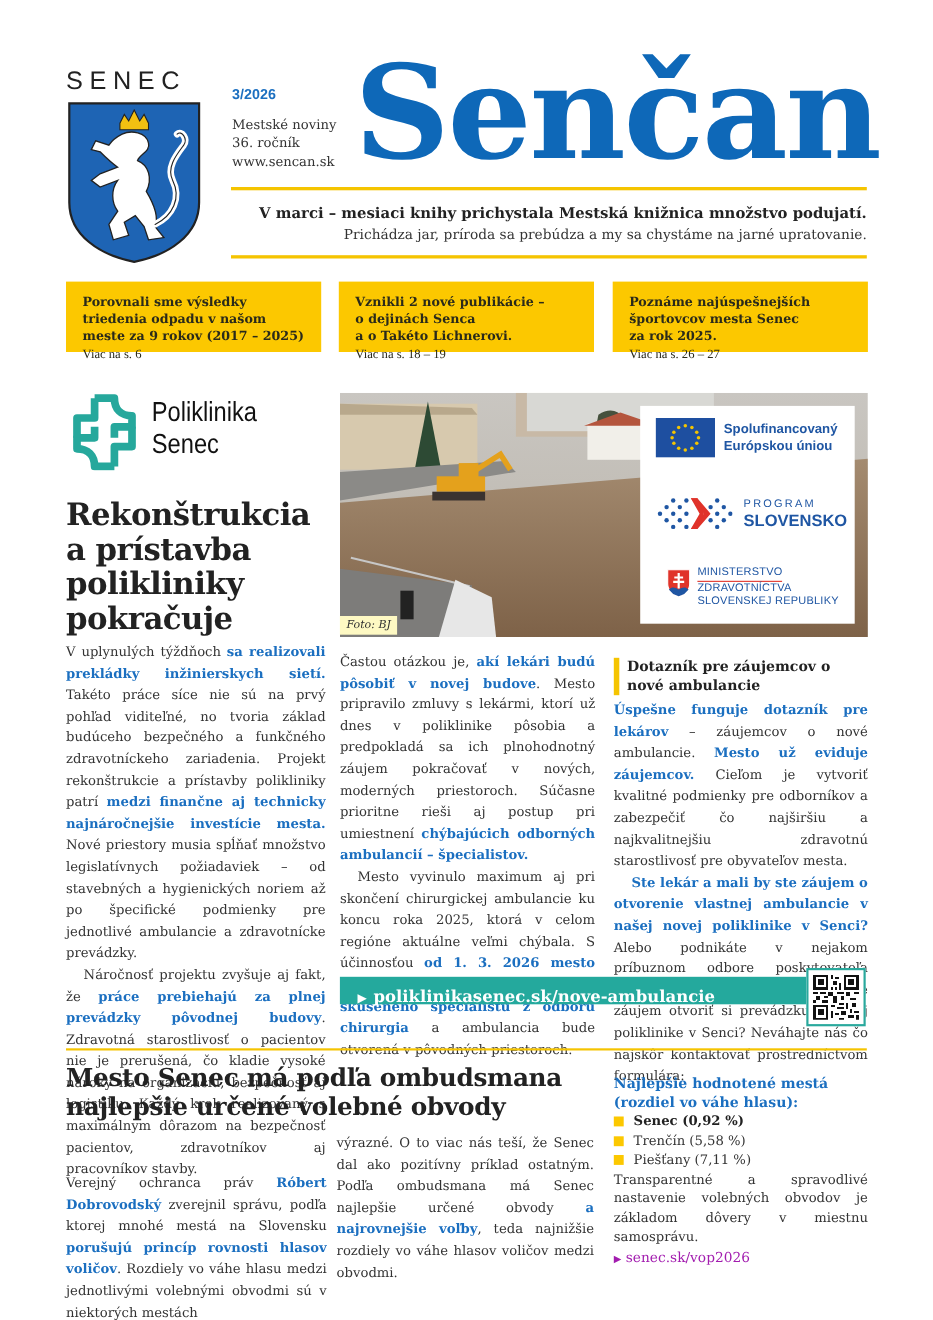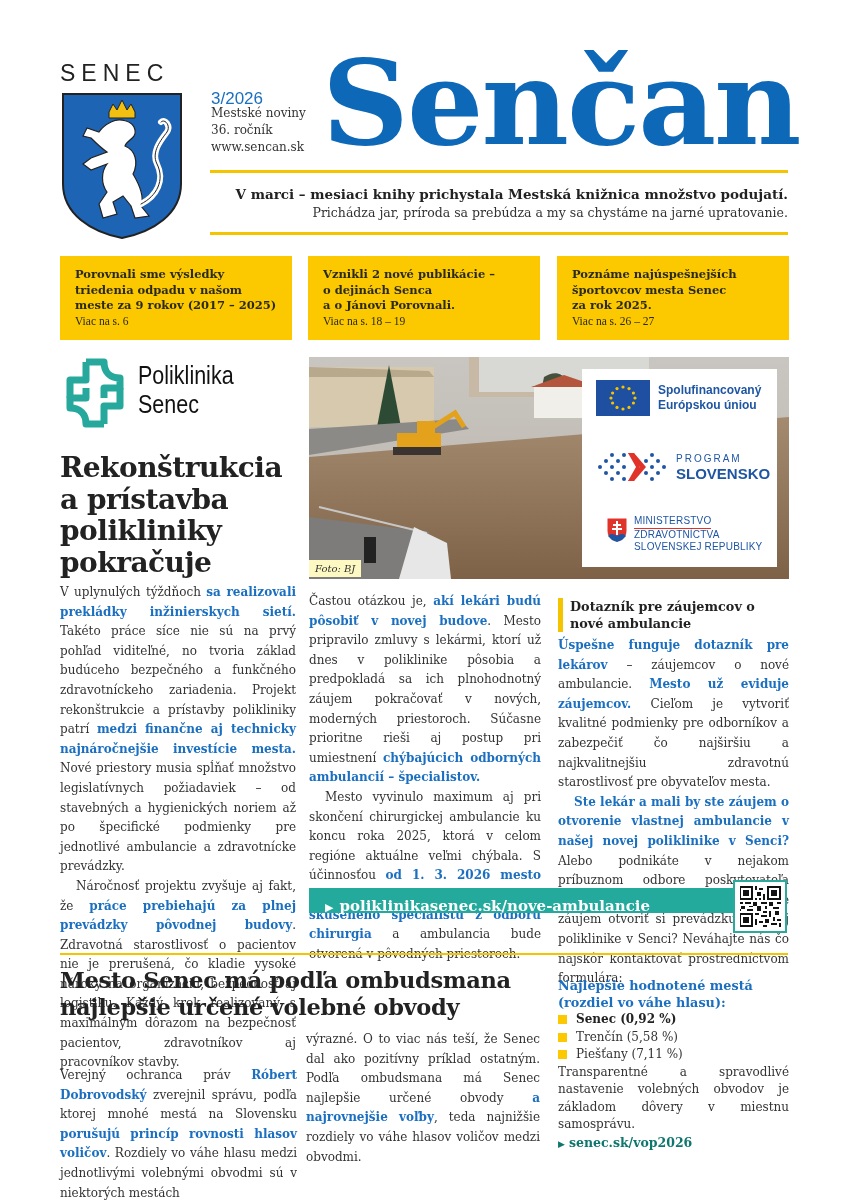--- a/index.html
+++ b/index.html
@@ -5,29 +5,29 @@
   * { box-sizing: border-box; margin: 0; padding: 0; }
   html, body { width: 848px; height: 1200px; background: #ffffff; overflow: hidden; }
   body { position: relative; font-family: "DejaVu Serif", serif; color: #2b2b2b; }
   .abs { position: absolute; }
   .blue { color: #1b6fc0; font-weight: bold; }
   .sans { font-family: "Liberation Sans", sans-serif; }
 
   
   #senec-word { left: 60px; top: 60px; width: 126px; font-family: "Liberation Sans", sans-serif; font-size: 23px; letter-spacing: 6px; color: #222; }
   #crest { left: 61px; top: 92px; width: 122px; height: 148px; }
-  #issue { left: 211px; top: 89px; font-family: "Liberation Sans", sans-serif; font-size: 17px; font-weight: normal; color: #1b6fc0; }
+  #issue { left: 211px; top: 78px; font-family: "Liberation Sans", sans-serif; font-size: 13px; font-weight: bold; color: #1b6fc0; }
   .meta-line { left: 211px; font-family: "DejaVu Serif", serif; font-size: 12px; color: #333; }
   #masthead { left: 322px; top: 38px; width: 470px; height: 130px; font-family: "DejaVu Serif", serif; font-weight: bold; font-size: 118px; color: #0e68b8; letter-spacing: -2px; line-height: 130px; transform: scaleX(1.02); transform-origin: left; }
   .yellow-rule { background: #f5c400; height: 3px; }
   #tagline-bold { right: 60px; top: 186px; font-family: "DejaVu Serif", serif; font-size: 13.5px; font-weight: bold; color: #222; white-space: nowrap; }
   #tagline { right: 60px; top: 205px; font-family: "DejaVu Serif", serif; font-size: 12.5px; color: #333; white-space: nowrap; }
 
   
-  .teaser { top: 256px; width: 232px; height: 84px; background: #fcc800; padding: 11px 15px; font-family: "DejaVu Serif", serif; font-size: 11.5px; line-height: 15.5px; color: #2a2a1a; }
+  .teaser { top: 256px; width: 232px; height: 64px; background: #fcc800; padding: 11px 15px; font-family: "DejaVu Serif", serif; font-size: 11.5px; line-height: 15.5px; color: #2a2a1a; }
   .teaser b { font-weight: bold; display: block; }
   .teaser .more { font-weight: normal; font-family: Liberation Serif, serif; }
 
   
   #pk-logo { left: 60px; top: 358px; width: 70px; height: 70px; }
   #pk-name { left: 138px; top: 361px; font-family: "Liberation Sans", sans-serif; font-size: 25px; line-height: 29px; color: #111; transform: scaleX(0.86); transform-origin: left; }
 
   #main-title { left: 60px; top: 440px; width: 240px; font-family: "DejaVu Serif", serif; font-weight: bold; font-size: 28px; line-height: 31.5px; color: #222; letter-spacing: -0.5px; margin-top: 12px; }
 
   
@@ -54,21 +54,21 @@
 
   
   #title2 { left: 60px; top: 967px; width: 480px; font-family: "DejaVu Serif", serif; font-weight: bold; font-size: 22.5px; line-height: 27px; color: #222; letter-spacing: -0.3px; }
   #col4 { left: 60px; top: 1030px; width: 237px; margin-top: 36px; }
   #col5 { left: 306px; top: 1030px; width: 234px; }
   #side2 { left: 558px; top: 977px; width: 231px; }
   #side2-title { font-family: "DejaVu Serif", serif; font-weight: bold; font-size: 12.8px; line-height: 17px; color: #1b6fc0; }
   .rank-item { font-family: "DejaVu Serif", serif; font-size: 12px; line-height: 17.5px; color: #333; display: flex; align-items: center; }
   .bullet { width: 9px; height: 9px; background: #fcc800; margin-right: 9px; display: inline-block; }
   #side2-text { font-family: "DejaVu Serif", serif; font-size: 12px; line-height: 17.5px; color: #333; text-align: justify; }
-  #side2-link { font-family: "DejaVu Serif", serif; font-size: 12.5px; font-weight: bold; color: #0f766e; line-height: 18px; }
+  #side2-link { font-family: "DejaVu Serif", serif; font-size: 12.5px; font-weight: normal; color: #a21caf; line-height: 18px; }
 </style>
 </head>
 <body>
 
 <div class="abs" id="senec-word">SENEC</div>
 
 <svg class="abs" id="crest" viewBox="0 0 122 148">
   <path d="M2 2 H120 V92 C120 122 92 140 61 146 C30 140 2 122 2 92 Z" fill="#1e64b4" stroke="#222" stroke-width="2"></path>
 
   <path d="M48 20 L52 12 L56 18 L61 8 L66 18 L70 12 L74 20 L74 26 L48 26 Z" fill="#f2c011" stroke="#222" stroke-width="1"></path>
@@ -93,21 +93,21 @@
 
 <div class="abs teaser" style="left:60px;">
   <b>Porovnali sme výsledky</b>
   <b>triedenia odpadu v našom</b>
   <b>meste za 9 rokov (2017 – 2025)</b>
   <span class="more">Viac na s. 6</span>
 </div>
 <div class="abs teaser" style="left:308px;">
   <b>Vznikli 2 nové publikácie –</b>
   <b>o dejinách Senca</b>
-  <b>a o Jánovi Porovnali.</b>
+  <b>a o Takéto Lichnerovi.</b>
   <span class="more">Viac na s. 18 – 19</span>
 </div>
 <div class="abs teaser" style="left:557px;">
   <b>Poznáme najúspešnejších</b>
   <b>športovcov mesta Senec</b>
   <b>za rok 2025.</b>
   <span class="more">Viac na s. 26 – 27</span>
 </div>
 
 <svg class="abs" id="pk-logo" viewBox="0 0 70 70">

